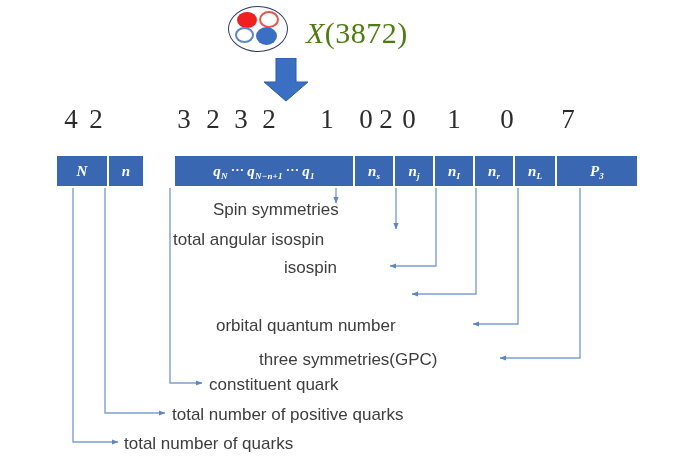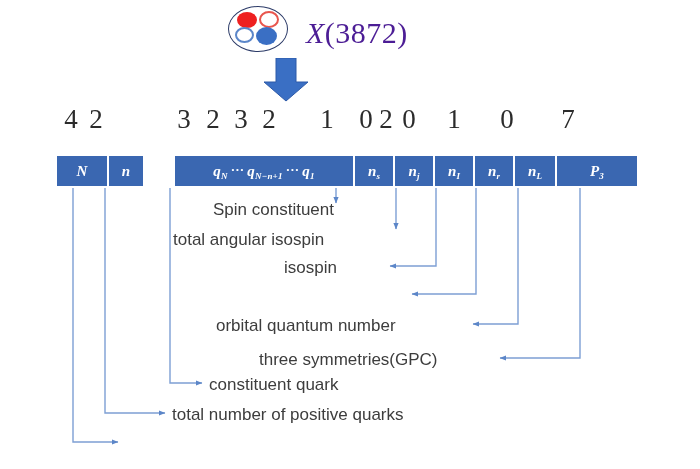--- a/index.html
+++ b/index.html
@@ -51,21 +51,21 @@
   .q-blue-open  { left: 7px;  top: 21px; width: 19px; height: 16px; background: #fff; border: 2px solid #5b86c9; }
   .q-blue-fill  { left: 28px; top: 21px; width: 21px; height: 18px; background: #3a6fc4; }
 
   
   .particle-name {
     position: absolute;
     left: 306px;
     top: 16px;
     font-family: "Liberation Serif", serif;
     font-size: 30px;
-    color: #4c1d95;
+    color: #4d7c0f;
     white-space: nowrap;
     letter-spacing: 0.5px;
   }
   .particle-name .ital {
     font-style: italic;
   }
 
   
   .down-arrow {
     position: absolute;
@@ -242,29 +242,30 @@
       <path d="M580,188 L580,358 L500,358"></path>
 
       <path d="M170,188 L170,383 L202,383"></path>
 
       <path d="M105,188 L105,413 L165,413"></path>
 
       <path d="M73,188 L73,442 L118,442"></path>
     </g>
   </svg>
 
-  <div class="anno" style="left:213px; top:200px;">Spin constituent</div>
+  <div class="anno" style="left:213px; top:200px;">Spin symmetries</div>
 
   <div class="anno" style="left:173px; top:230px;">total angular isospin</div>
 
   <div class="anno" style="left:284px; top:258px;">isospin</div>
 
 
   <div class="anno" style="left:259px; top:350px;">three symmetries(GPC)</div>
 
   <div class="anno" style="left:216px; top:316px;">orbital quantum number</div>
 
   <div class="anno" style="left:209px; top:375px;">constituent quark</div>
 
   <div class="anno" style="left:172px; top:405px;">total number of positive quarks</div>
 
+  <div class="anno" style="left:124px; top:434px;">total number of quarks</div>
 
 </div>
 
 </body></html>

